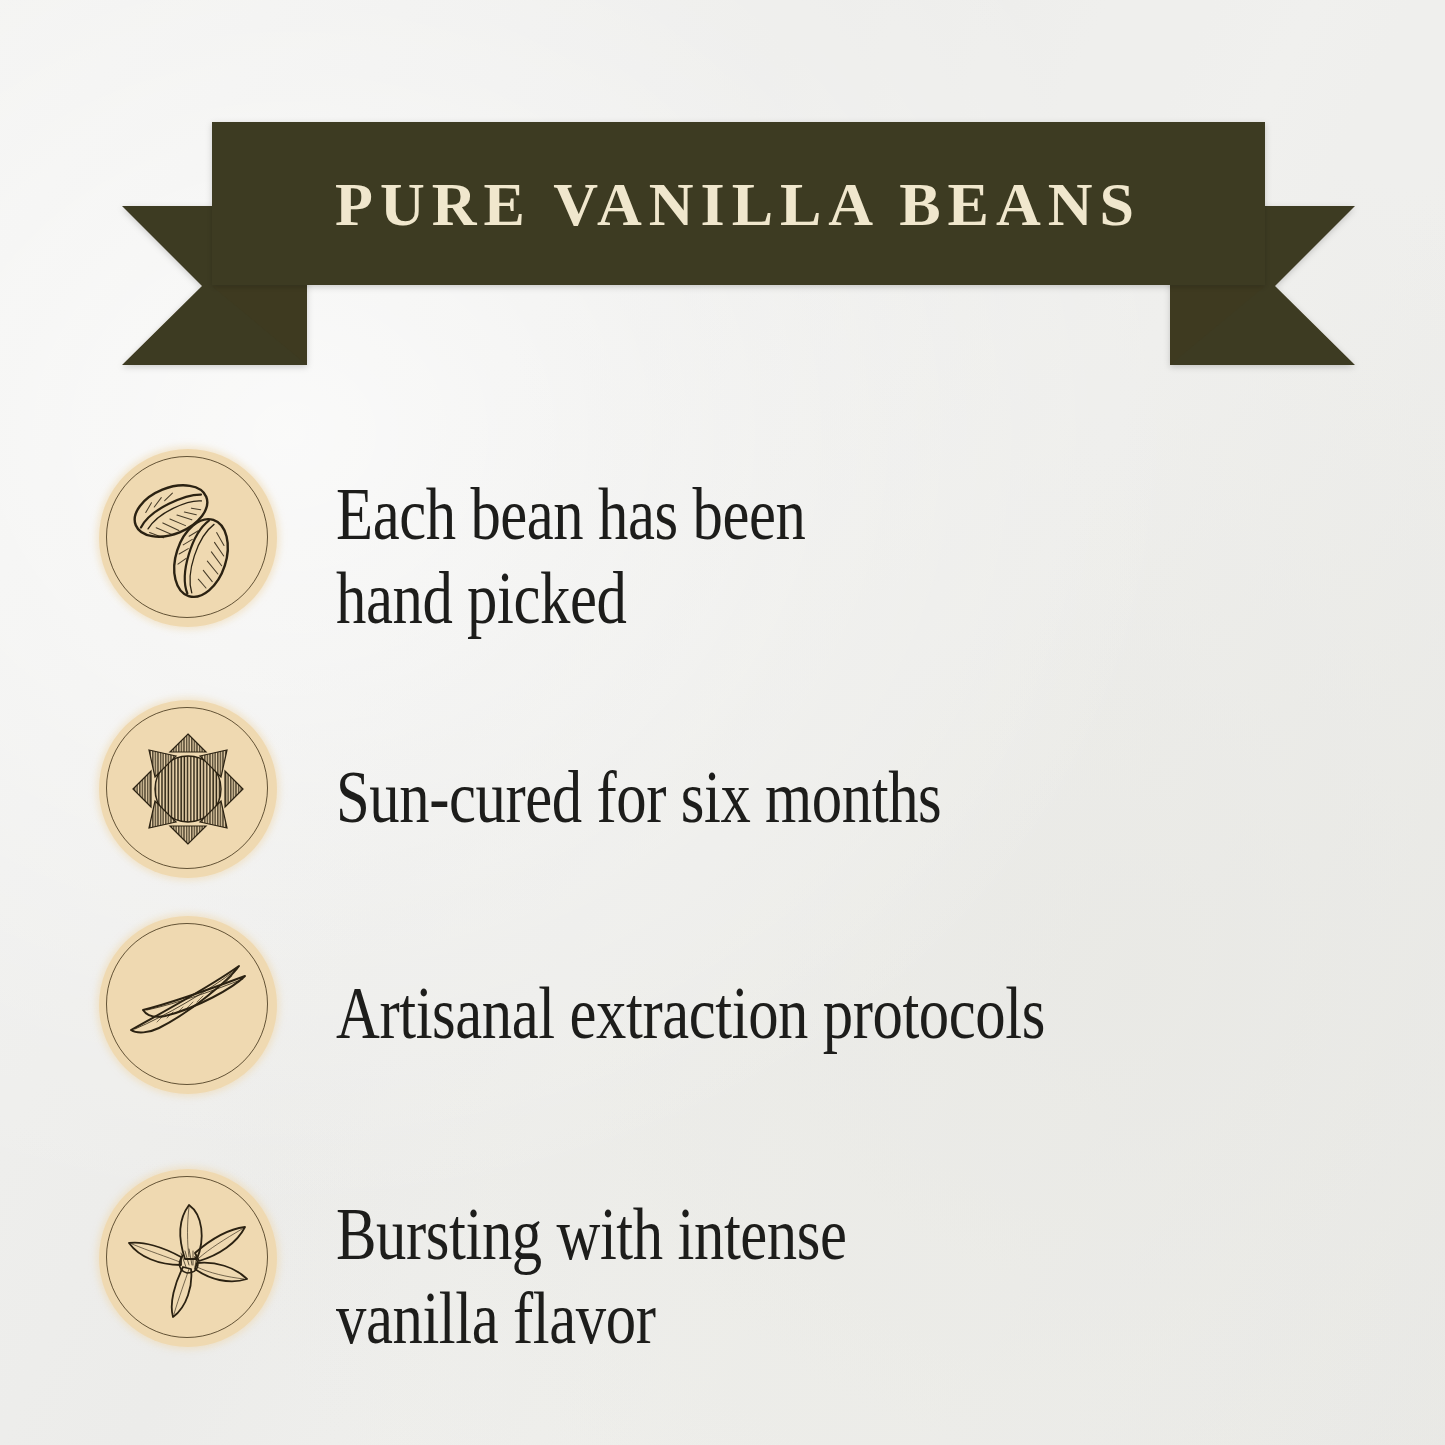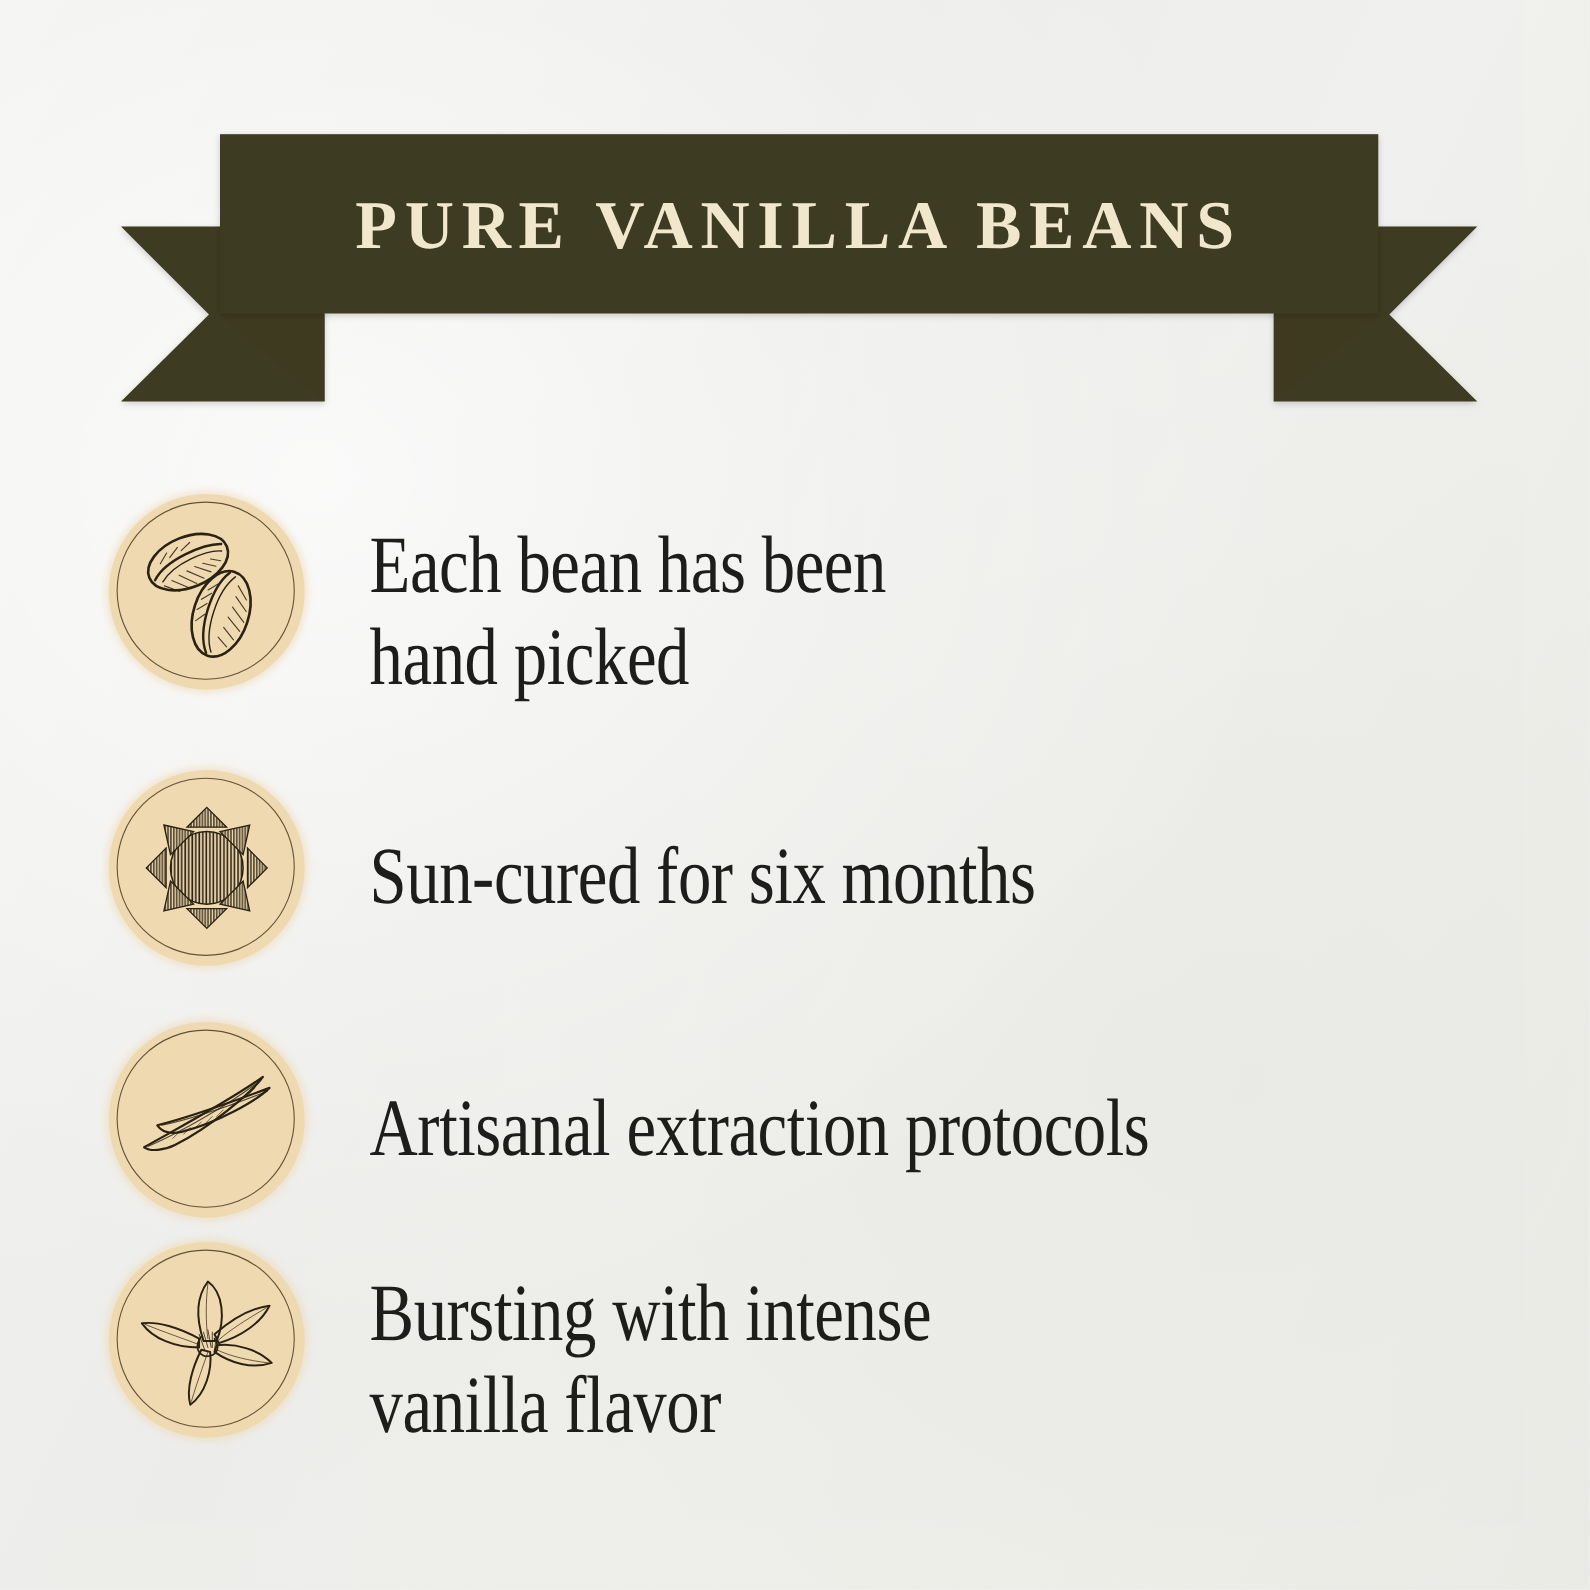--- a/index.html
+++ b/index.html
@@ -24,21 +24,21 @@
       radial-gradient(ellipse at 20% 30%, rgba(255,255,255,0.75) 0%, rgba(255,255,255,0) 55%),
       radial-gradient(ellipse at 78% 68%, rgba(232,232,228,0.8) 0%, rgba(255,255,255,0) 60%),
       radial-gradient(ellipse at 55% 92%, rgba(238,238,234,0.9) 0%, rgba(255,255,255,0) 55%),
       linear-gradient(115deg, #f2f2f0 0%, #ececea 38%, #f1f1ef 62%, #e9e9e6 100%);
     opacity: 0.95;
     z-index: 0;
   }
 
   #banner-wrap {
     position: absolute;
-    left: 4px;
+    left: 16px;
     top: 0;
     width: 1224px;
     height: 400px;
     z-index: 2;
   }
 
   #feature-list {
     position: absolute;
     left: 0;
     top: 430px;
@@ -213,21 +213,21 @@
           <path d="M 36,36 L 63,42 L 42,63 Z"></path>
           <path d="M 114,36 L 108,63 L 87,42 Z"></path>
           <path d="M 36,114 L 42,87 L 63,108 Z"></path>
           <path d="M 114,114 L 87,108 L 108,87 Z"></path>
         </g>
       </svg>
     </div>
     <div class="feature-text" style="top:66px;">Sun-cured for six months</div>
   </div>
 
-  <div class="feature-row" style="top:488px;">
+  <div class="feature-row" style="top:475px;">
     <div class="icon-badge">
       <div class="ring"></div>
       <svg width="150" height="150" viewBox="0 0 150 150">
         <g fill="none" stroke="#2b2212" stroke-linecap="round" stroke-linejoin="round">
 
           <path d="M 18,100 C 46,84 92,60 126,36 C 116,50 78,82 46,98 C 36,103 24,104 18,100 Z" stroke-width="2"></path>
           <path d="M 22,99 C 52,86 94,62 124,39" stroke-width="1" opacity="0.8"></path>
 
           <path d="M 30,80 C 62,72 100,58 132,46 C 120,58 84,78 52,86 C 42,88 34,86 30,80 Z" stroke-width="2"></path>
           <path d="M 34,80 C 66,73 102,60 130,49" stroke-width="1" opacity="0.8"></path>
@@ -241,21 +241,21 @@
               <path d="M 94,66 L 100,60"></path>
             <path d="M 104,59 L 110,53"></path>
               <path d="M 113,52 L 119,46"></path>
           </g>
         </g>
       </svg>
     </div>
     <div class="feature-text" style="top:66px;">Artisanal extraction protocols</div>
   </div>
 
-  <div class="feature-row" style="top:688px;">
+  <div class="feature-row" style="top:728px;">
     <div class="icon-badge">
       <div class="ring"></div>
       <svg width="150" height="150" viewBox="0 0 150 150">
         <g fill="none" stroke="#2b2212" stroke-width="1.8" stroke-linecap="round" stroke-linejoin="round">
 
           <path d="M 72,76 C 66,58 64,38 76,22 C 90,32 92,56 84,76 Z"></path>
           <path d="M 76,24 C 74,40 74,60 76,74" stroke-width="0.9" opacity="0.7"></path>
 
           <path d="M 82,70 C 98,56 116,46 132,44 C 124,60 106,72 86,78 Z"></path>
           <path d="M 129,46 C 112,56 96,66 86,75" stroke-width="0.9" opacity="0.7"></path>

